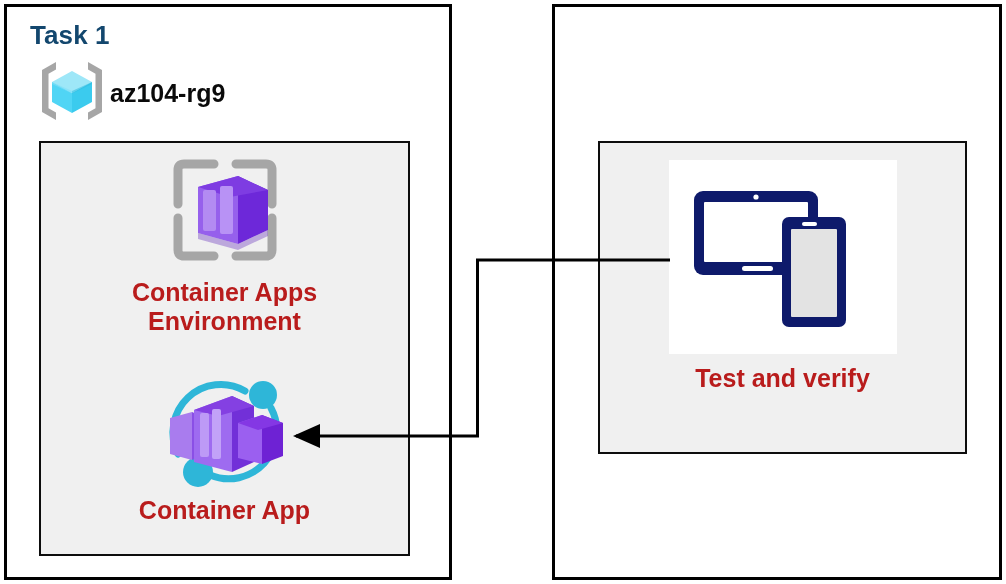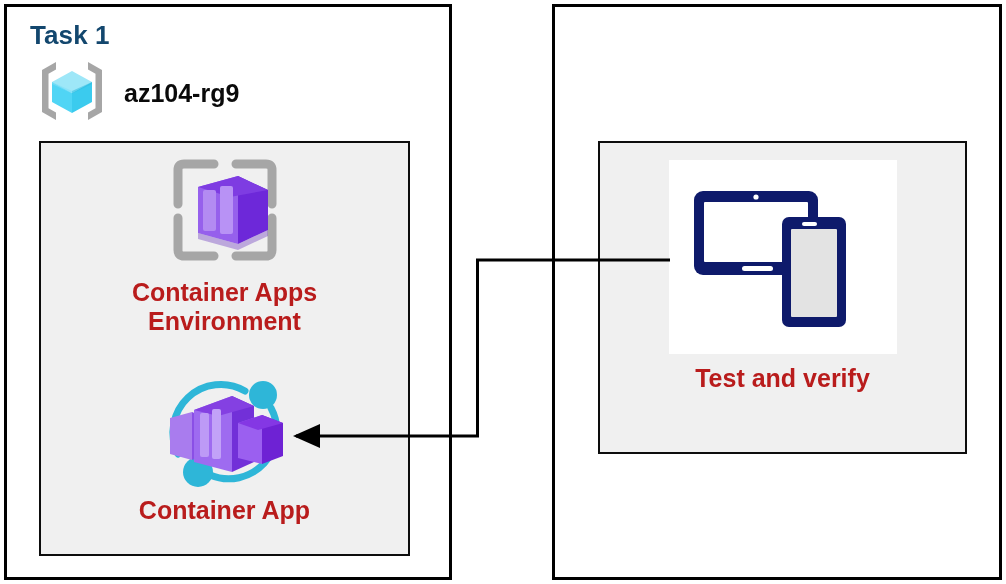--- a/index.html
+++ b/index.html
@@ -39,21 +39,20 @@
   #task1-title { left: 30px;  top: 20px; }
   #task2-title { left: 578px; top: 20px; }
 
   
   #rg-row {
     position: absolute;
     left: 34px;
     top: 58px;
     display: flex;
     align-items: center;
-    gap: 14px;
   }
   #rg-label {
     font-size: 25px;
     font-weight: bold;
     color: #0a0a0a;
     white-space: nowrap;
   }
 
   
   .inner-box {

